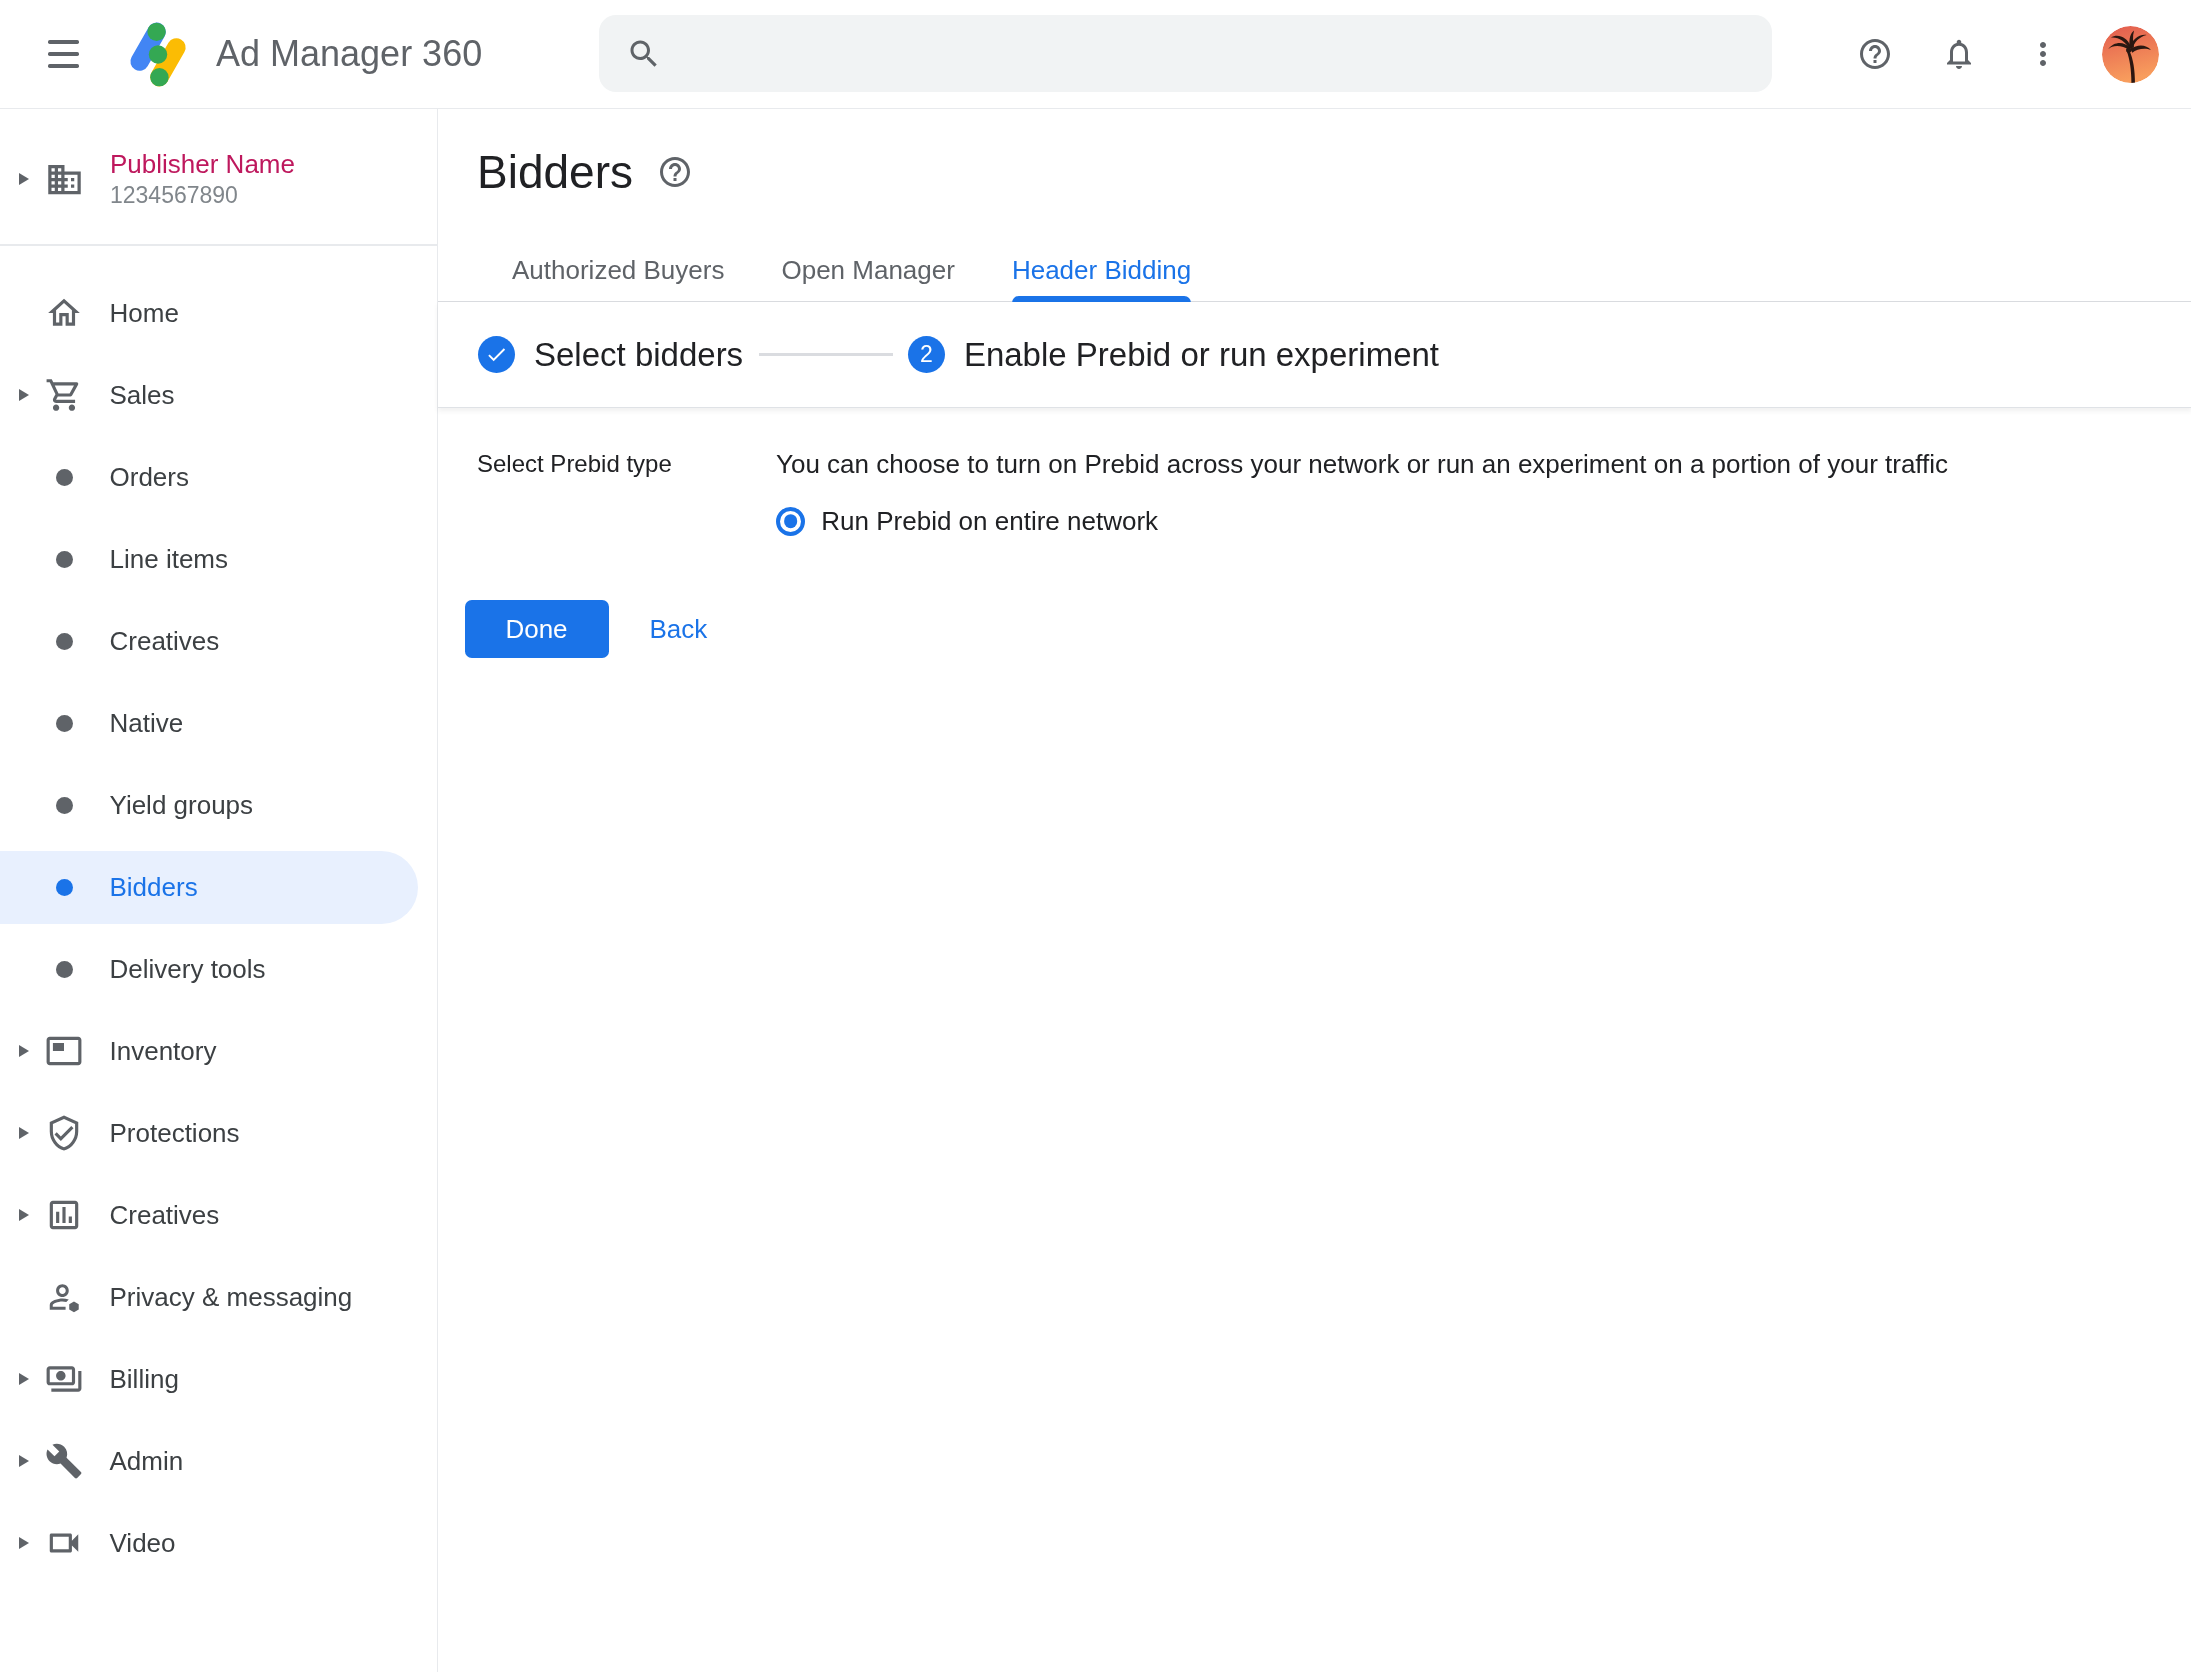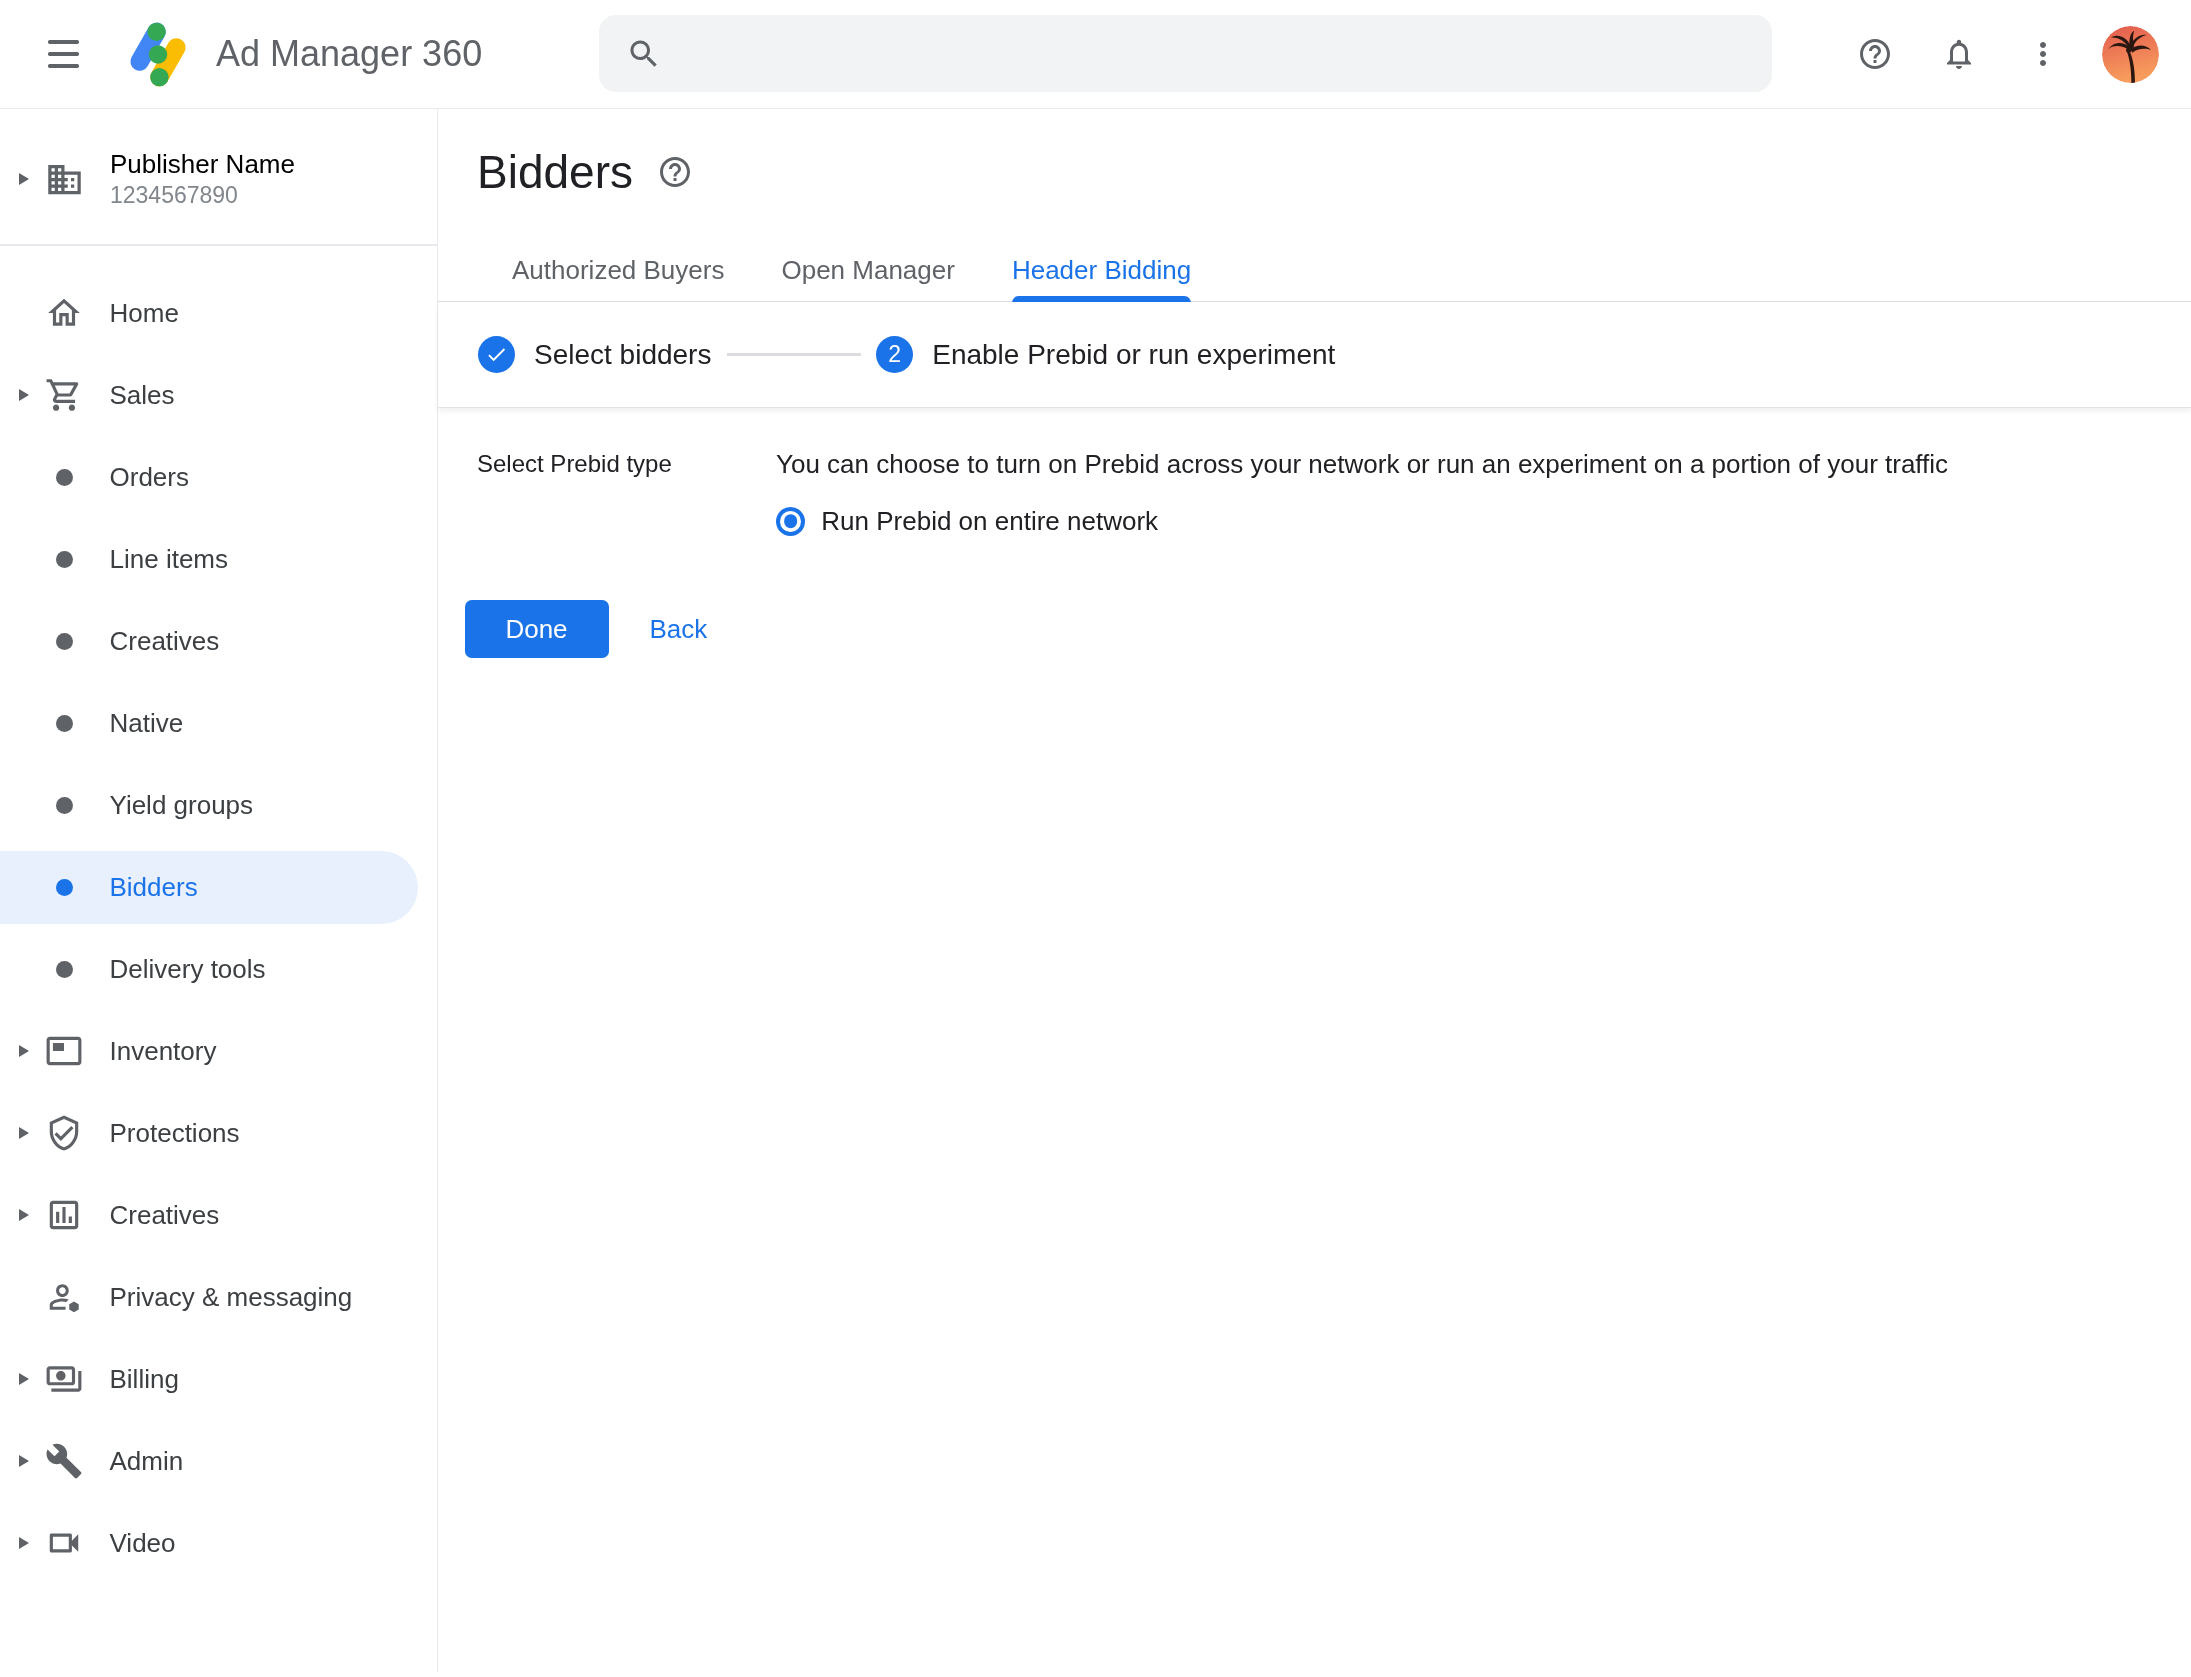--- a/index.html
+++ b/index.html
@@ -35,21 +35,21 @@
              box-sizing:border-box; overflow:hidden; }
   .publisher { display:flex; align-items:center; padding:39px 0 0 19px; cursor:pointer; }
   .pub-arrow { width:26px; flex:0 0 26px; display:flex; align-items:center; }
   .tri-right { width:0; height:0; border-top:6.8px solid transparent;
                border-bottom:6.8px solid transparent; border-left:10.3px solid #5f6368; }
   .tri-down  { width:0; height:0; border-left:6.8px solid transparent;
                border-right:6.8px solid transparent; border-top:10.3px solid #1a73e8; }
   .pub-icon { width:39px; height:39px; color:#5f6368; }
   .pub-icon svg { width:39px; height:39px; }
   .pub-text { margin-left:26px; display:flex; flex-direction:column; }
-  .pub-name { font-size:26px; color:#000000; line-height:33px; font-weight:500; }
+  .pub-name { font-size:26px; color:#be185d; line-height:33px; font-weight:500; }
   .pub-id   { font-size:23px; color:#80868b; line-height:29px; }
   .side-divider { height:1.7px; background:#e8eaed; margin-top:34px; }
   .nav { margin-top:26.5px; }
   .nav-item { height:82px; display:flex; align-items:center; padding-left:19px;
               position:relative; cursor:pointer; }
   .nav-arrow { width:26px; flex:0 0 26px; display:flex; align-items:center; position:relative; z-index:1; }
   .nav-icon { width:38px; height:38px; flex:0 0 38px; display:flex; align-items:center;
               justify-content:center; color:#5f6368; position:relative; z-index:1; }
   .nav-icon svg { width:38px; height:38px; }
   .bullet { width:17px; height:17px; border-radius:50%; background:#5f6368; }
@@ -77,21 +77,21 @@
   .tab.active::after { content:""; position:absolute; left:0; right:0; bottom:-1.7px;
          height:6.8px; background:#1a73e8; border-radius:6.8px 6.8px 0 0; }
   .stepper { height:105px; border-bottom:1.7px solid #dfe2e6;
              box-shadow:0 2.6px 5.1px rgba(60,64,67,.08); display:flex; align-items:center;
              padding-left:40px; position:relative; background:#fff; }
   .step { display:flex; align-items:center; cursor:pointer; }
   .step-circle { width:37px; height:37px; border-radius:50%; background:#1a73e8; color:#fff;
                  display:flex; align-items:center; justify-content:center;
                  font-size:23px; font-weight:500; flex:0 0 37px; }
   .step-circle svg { width:23px; height:23px; }
-  .step-label { margin-left:19px; font-size:28px; font-weight:500; color:#202124; white-space:nowrap; }
+  .step-label { margin-left:19px; font-size:33px; font-weight:500; color:#202124; white-space:nowrap; }
   .step-connector { width:134px; height:2.6px; background:#dadce0; margin:0 15.4px; }
   .form { display:flex; padding:39px 0 0 39px; }
   .form-label { width:299px; flex:0 0 299px; font-size:24px; font-weight:500;
                 color:#202124; line-height:34px; }
   .description { font-size:26px; color:#202124; line-height:34px; white-space:nowrap; }
   .radio-group { margin-top:16.3px; }
   .radio-row { height:48px; display:flex; align-items:center; cursor:pointer; }
   .radio { width:29px; height:29px; border-radius:50%; box-sizing:border-box;
            border:3.4px solid #5f6368; position:relative; flex:0 0 29px; }
   .radio.selected { border:4.3px solid #1a73e8; }

